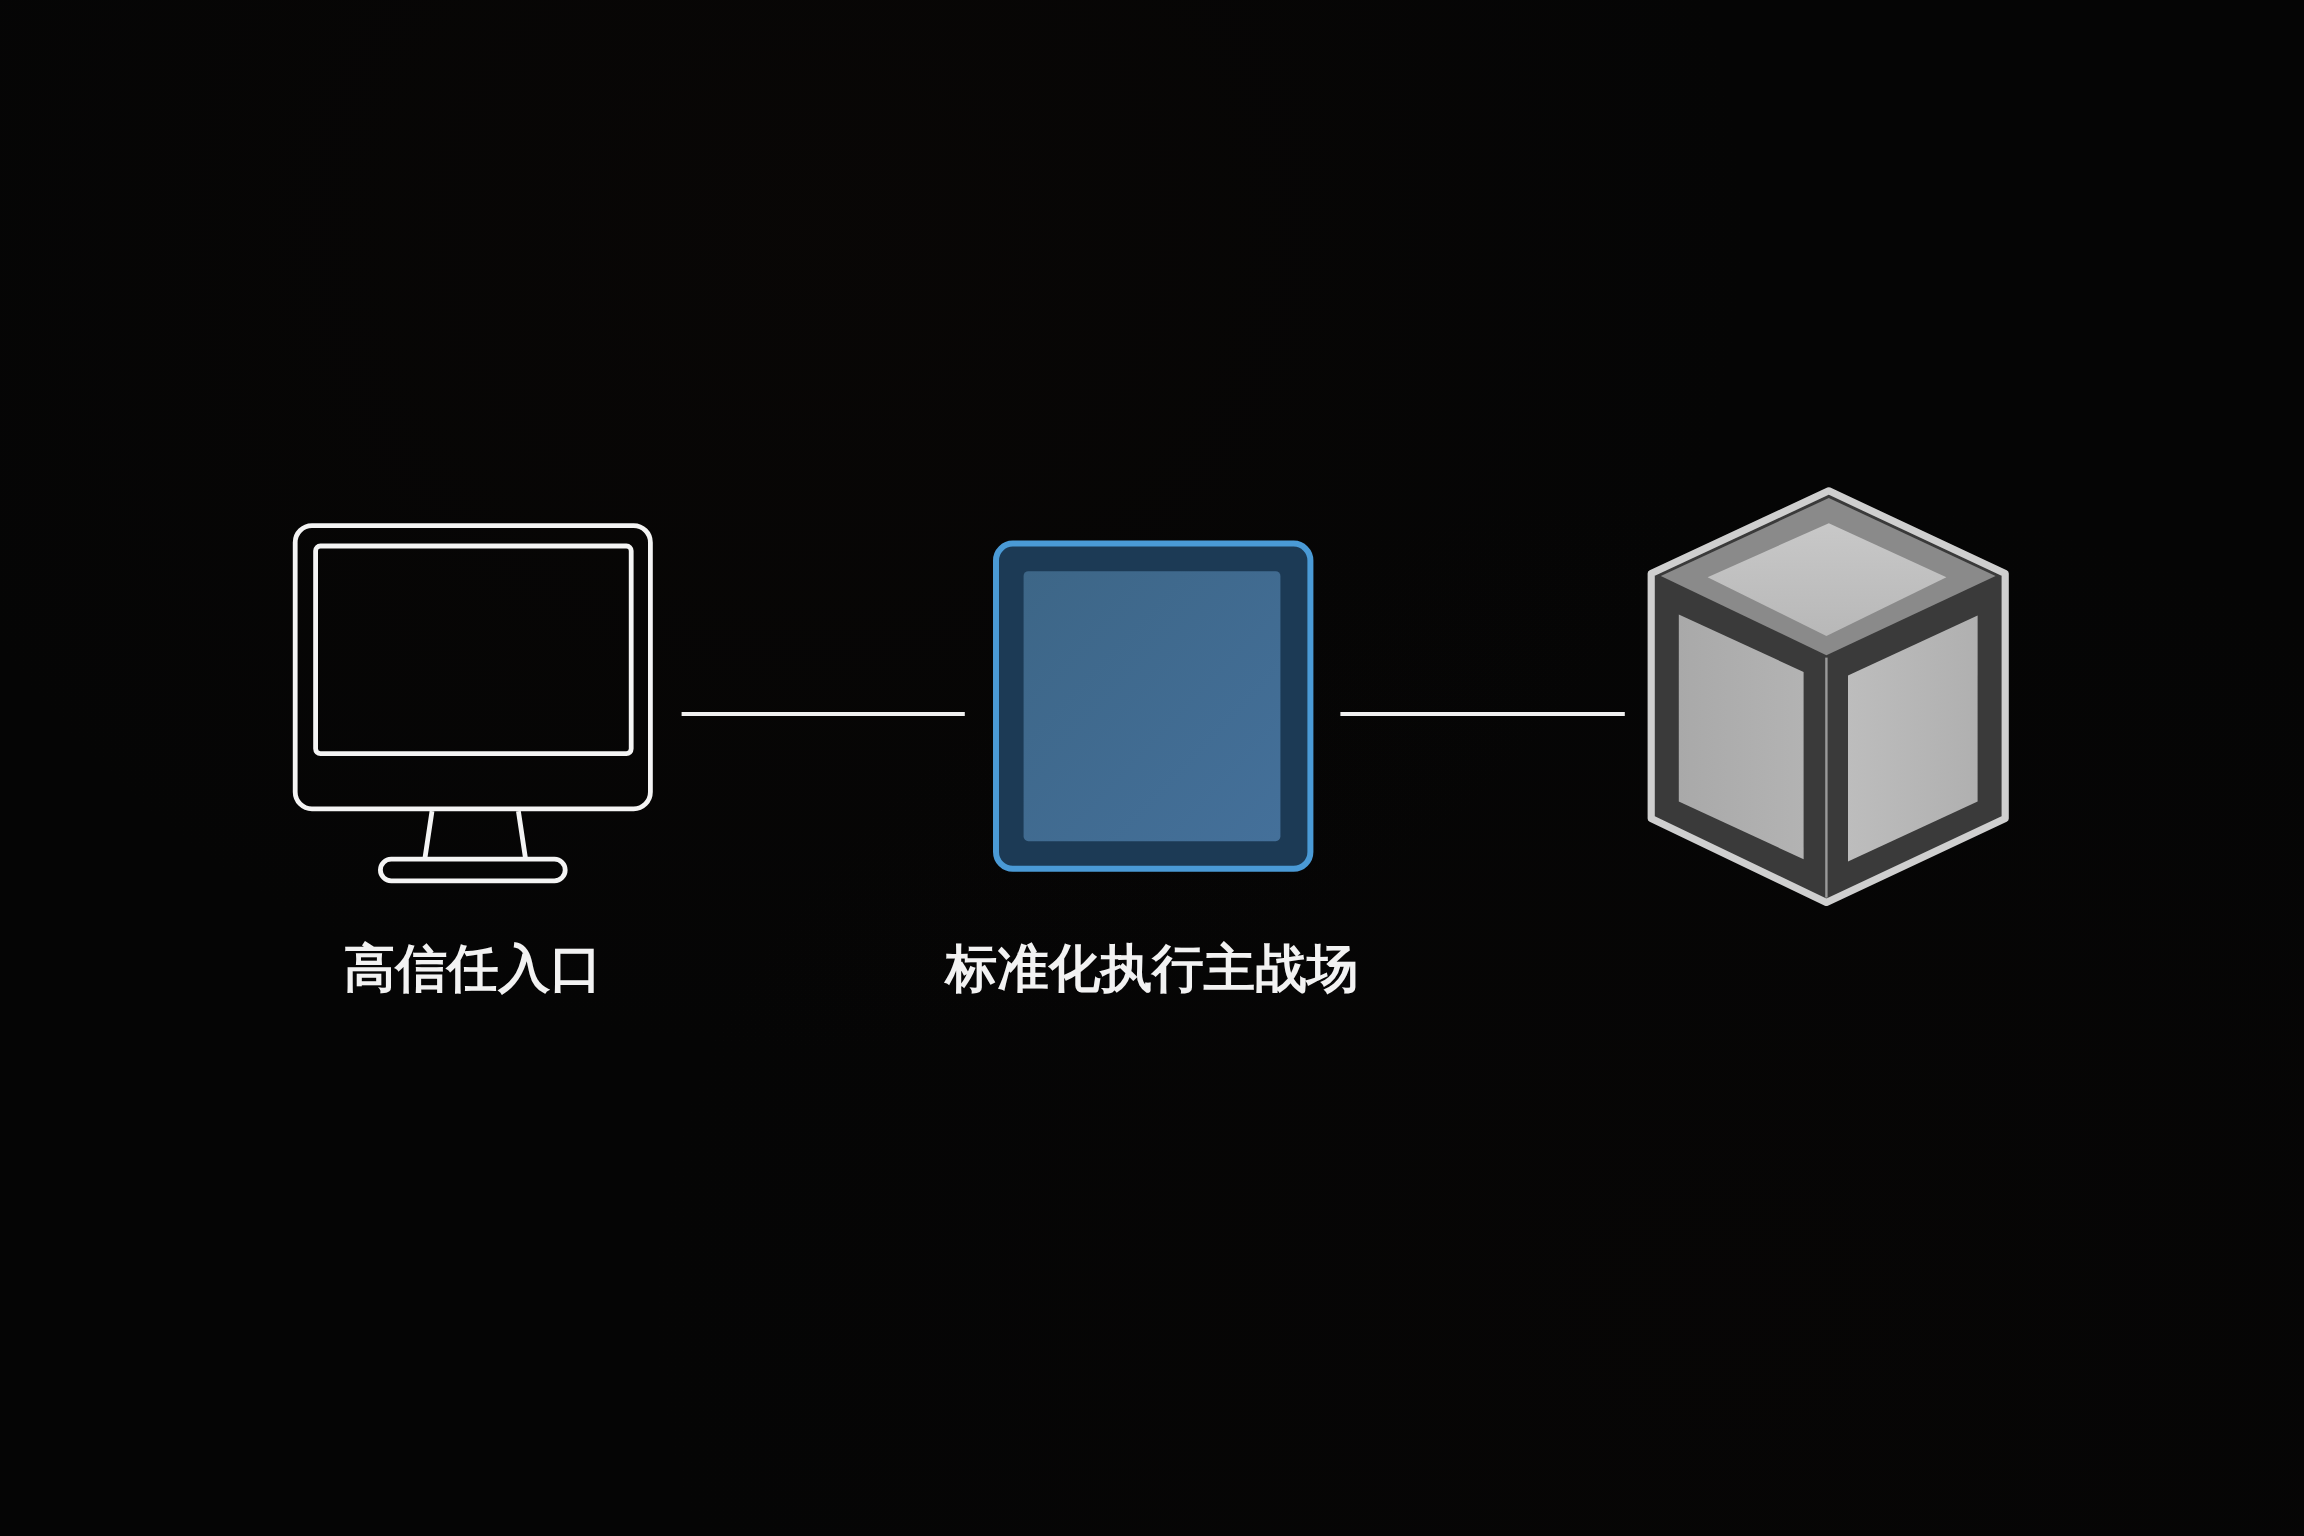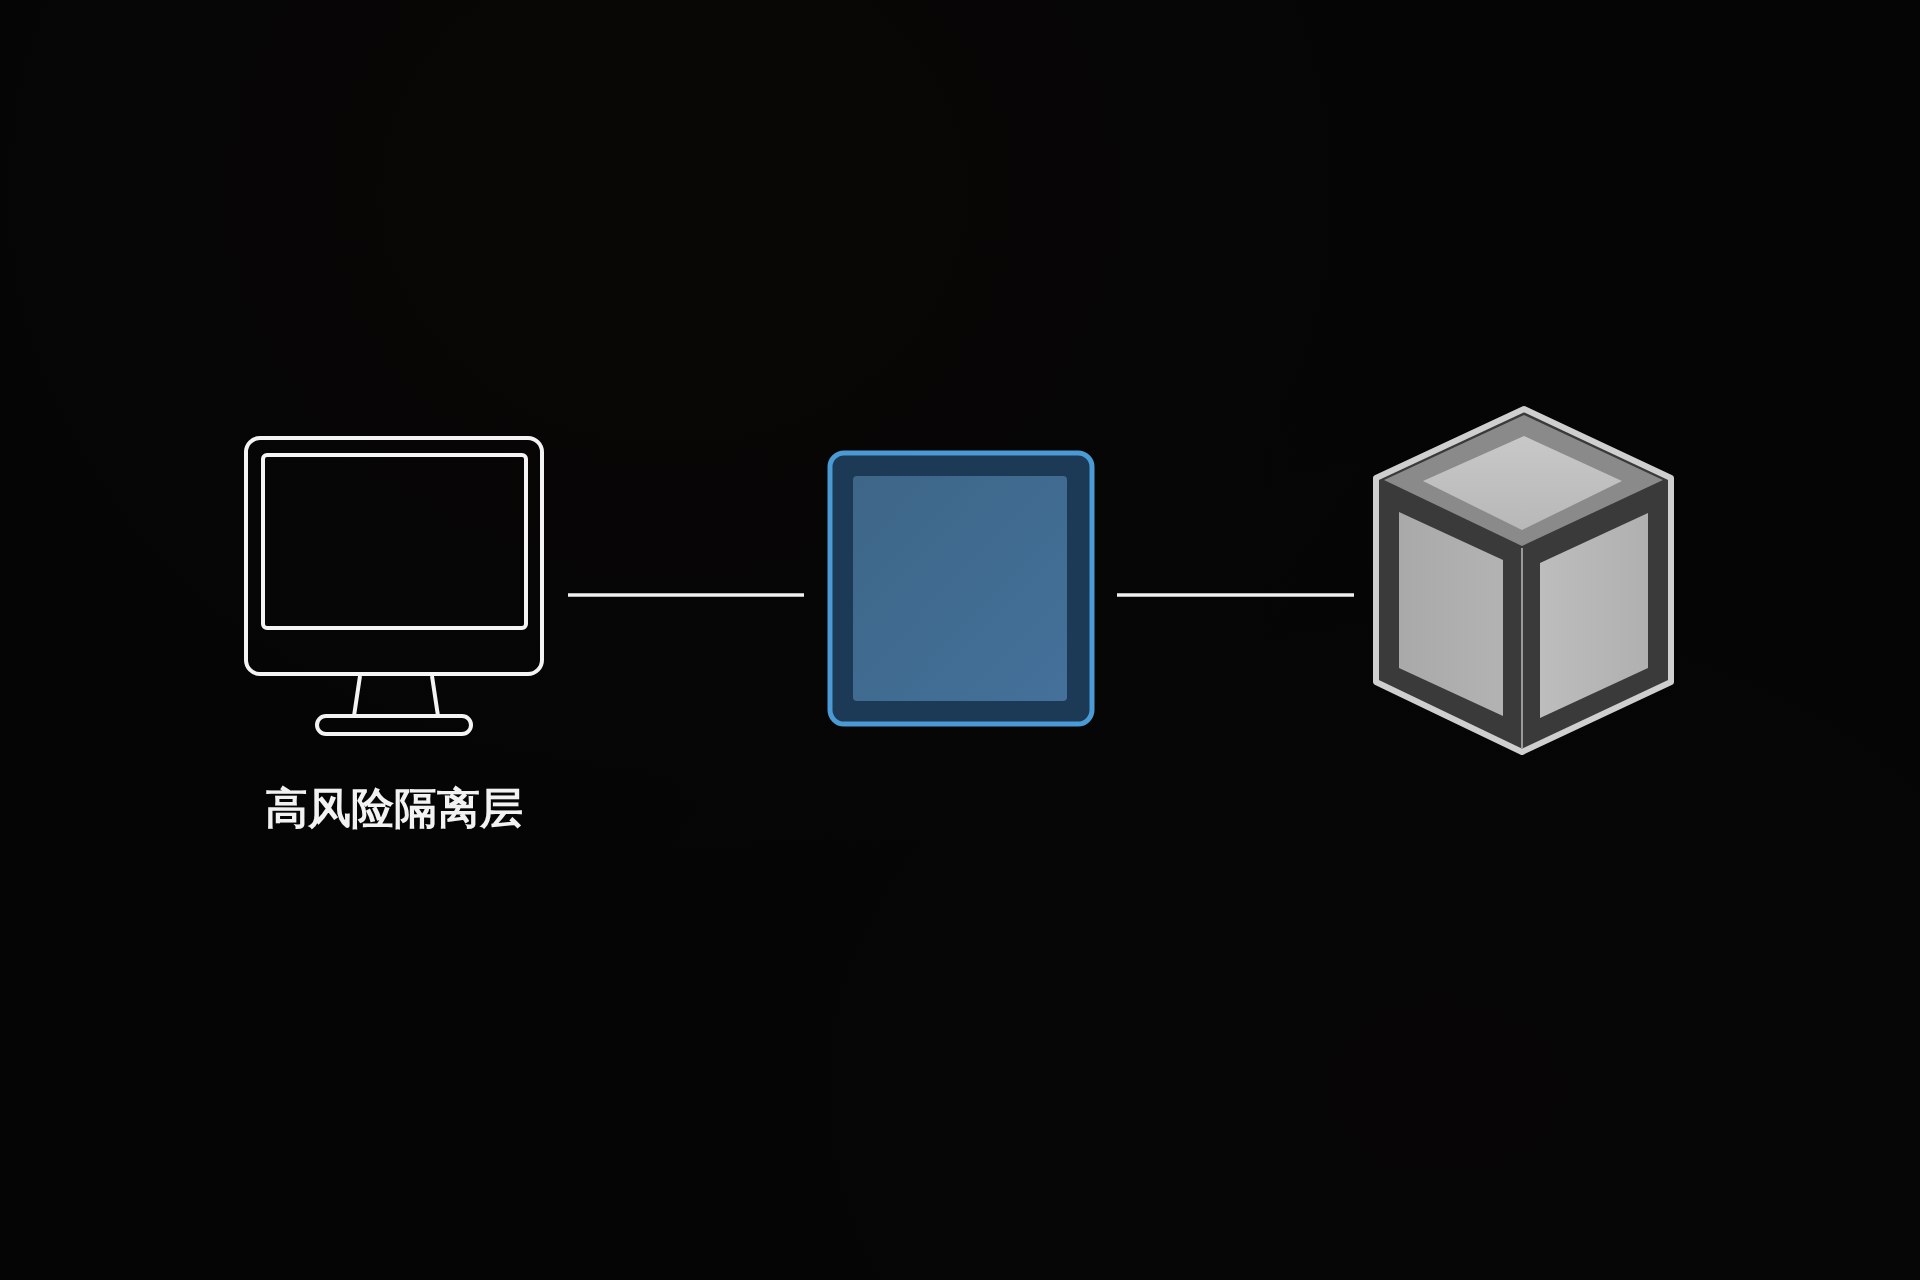--- a/index.html
+++ b/index.html
@@ -91,15 +91,16 @@
       <path d="M1524 436 L1622 481 L1522 530 L1423 481 Z" fill="url(#cubeTop)"></path>
 
       <path d="M1399 512 L1503 560 L1503 716 L1399 668 Z" fill="url(#cubeLeft)"></path>
 
       <path d="M1540 563 L1648 513 L1648 668 L1540 718 Z" fill="url(#cubeRight)"></path>
 
       <line x1="1522" y1="548" x2="1522" y2="748" stroke="#9a9a9a" stroke-width="2"></line>
     </g>
   </svg>
 
-  <div class="node-label" style="left:394px;">高风险隔离层</div>
+  <div class="node-label" style="left:394px;">高信任入口</div>
+  <div class="node-label" style="left:960px;">标准化执行主战场</div>
 
 </div>
 
 </body></html>

